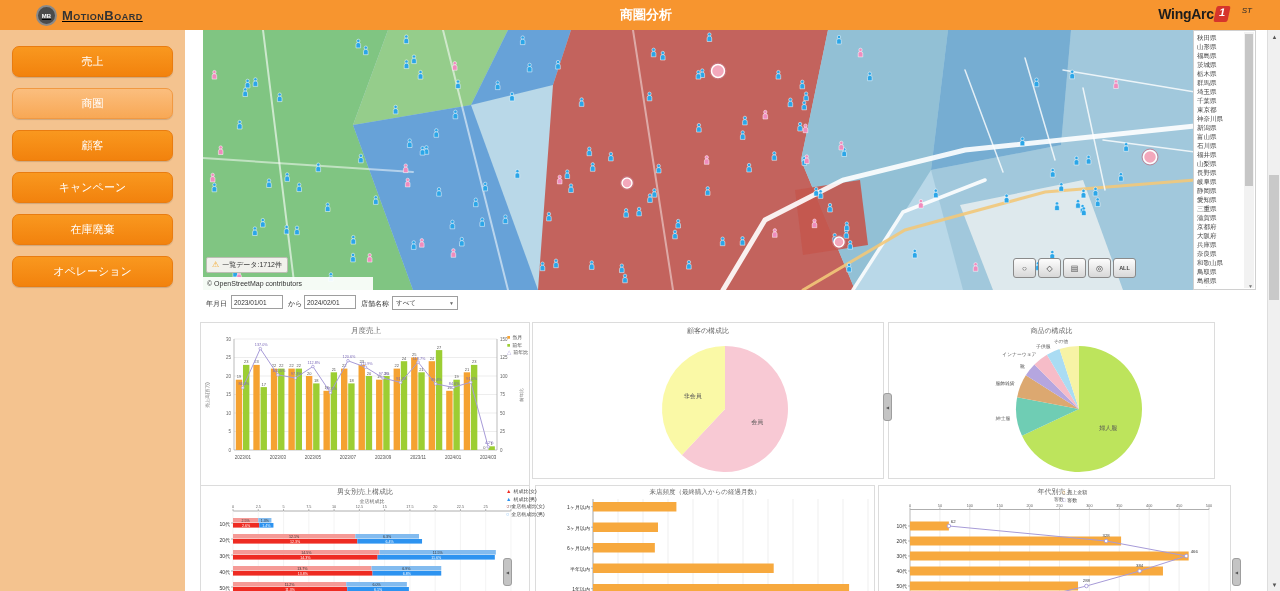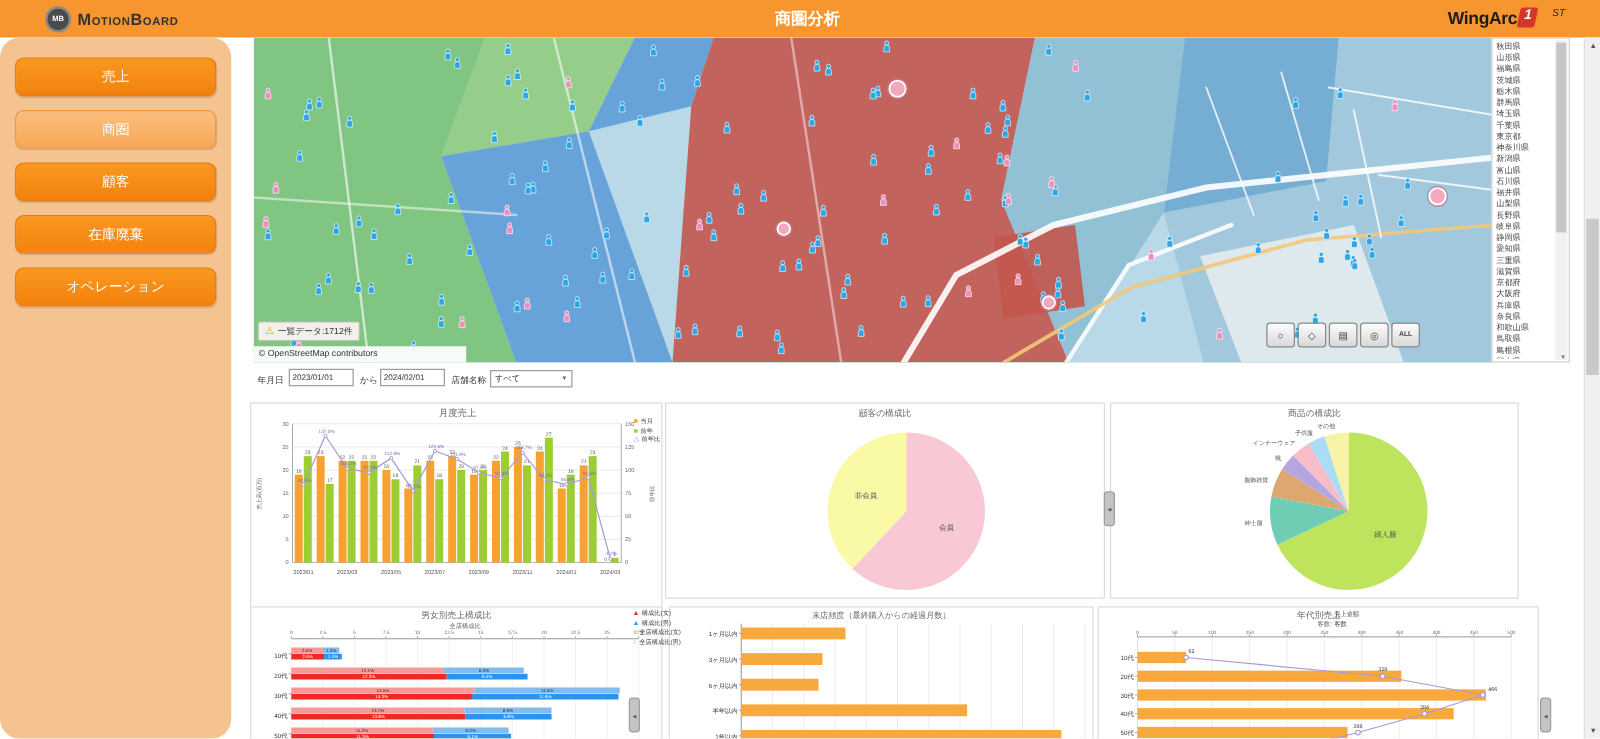--- a/index.html
+++ b/index.html
@@ -1,31 +1,31 @@
 <!DOCTYPE html>
 <html><head>
 <meta charset="utf-8">
 <style>
   html,body{margin:0;padding:0;background:#fff;}
   .stage{position:relative;width:1280px;height:591px;overflow:hidden;background:#fff;
          font-family:"Liberation Sans",sans-serif;-webkit-font-smoothing:antialiased;}
   
   .hdr{position:absolute;left:0;top:0;width:1280px;height:30px;background:#F7952F;display:flex;align-items:center;}
-  .logo-left{position:absolute;left:36px;top:5px;display:flex;align-items:center;gap:5px;}
+  .logo-left{position:absolute;left:36px;top:5px;display:flex;align-items:center;gap:5px;text-decoration:underline;}
   .mb-badge{width:17px;height:17px;border-radius:50%;background:#4B4B4B;border:2px solid #8a8a8a;color:#fff;
             font-size:6px;font-weight:bold;display:flex;align-items:center;justify-content:center;}
   .mb-text{font-size:13px;font-weight:bold;color:#333;font-variant:small-caps;letter-spacing:.5px;}
   .hdr-title{position:absolute;left:12px;right:0;text-align:center;color:#fff;font-size:13px;font-weight:bold;}
   .logo-right{position:absolute;right:28px;top:6px;display:flex;}
   .wa-text{font-size:14px;font-weight:bold;color:#1d1d1d;letter-spacing:-0.3px;}
   .wa-one{display:inline-block;background:#D6352B;color:#fff;font-weight:bold;font-size:11px;line-height:13px;
           padding:0 4px;transform:skewX(-12deg);margin-left:1px;border-radius:2px;}
   .wa-st{font-size:8px;font-style:italic;font-weight:normal;color:#2a2a2a;margin-left:13px;}
   
-  .side{position:absolute;left:0;top:30px;width:185px;height:561px;background:#F4C38F;box-sizing:border-box;padding-top:16px;border-radius:16px;}
+  .side{position:absolute;left:0;top:30px;width:185px;height:561px;background:#F4C38F;box-sizing:border-box;padding-top:16px;}
   .side-btn{margin:0 12px 11px 12px;height:29px;border-radius:7px;background:linear-gradient(#F9981F,#F2820D);
             border:1px solid #E97C10;color:#fff;font-size:11px;display:flex;align-items:center;justify-content:center;
             cursor:pointer;box-shadow:0 1px 1px rgba(0,0,0,.15);}
   .side-btn.active{background:linear-gradient(#FBBE7E,#F8A855);border-color:#F19942;}
   
   .map-wrap{position:absolute;left:203px;top:30px;width:992px;height:260px;overflow:hidden;background:#B9D8E8;}
   .map-notice{position:absolute;left:206px;top:257px;height:14px;background:#F1F1EC;border:1px solid #BDBDB4;
               border-radius:2px;display:flex;align-items:center;padding:0 5px;gap:3px;font-size:7px;color:#333;}
   .warn-ico{color:#F5A623;font-size:8px;line-height:8px;}
   .map-attr{position:absolute;left:203px;top:277px;width:170px;height:13px;background:rgba(255,255,255,.92);
@@ -79,20 +79,21 @@
       <span class="wa-text">WingArc</span>
       <span class="wa-one">1</span>
       <span class="wa-st">ST</span>
     </div>
   </div>
 
   <div class="side" id="sidebar-items">
       <div class="side-btn">売上</div>
       <div class="side-btn active">商圏</div>
       <div class="side-btn">顧客</div>
+      <div class="side-btn">キャンペーン</div>
       <div class="side-btn">在庫廃棄</div>
       <div class="side-btn">オペレーション</div>
     </div>
 
   <div class="map-wrap">
     <svg id="svg-map" width="992" height="260" viewBox="0 0 992 260">
         <rect x="0" y="0" width="992" height="260" fill="#B9D8E8"></rect>
         <polygon points="868,0 992,0 992,260 760,260 728,140 858,115" fill="#9FC7DA" fill-opacity="0.9"></polygon>
         <polygon points="0,0 185,0 150,95 210,260 0,260" fill="#7CC47C" fill-opacity="0.95"></polygon>
         <polygon points="185,0 305,0 268,75 150,95" fill="#92CC86" fill-opacity="0.95"></polygon>

